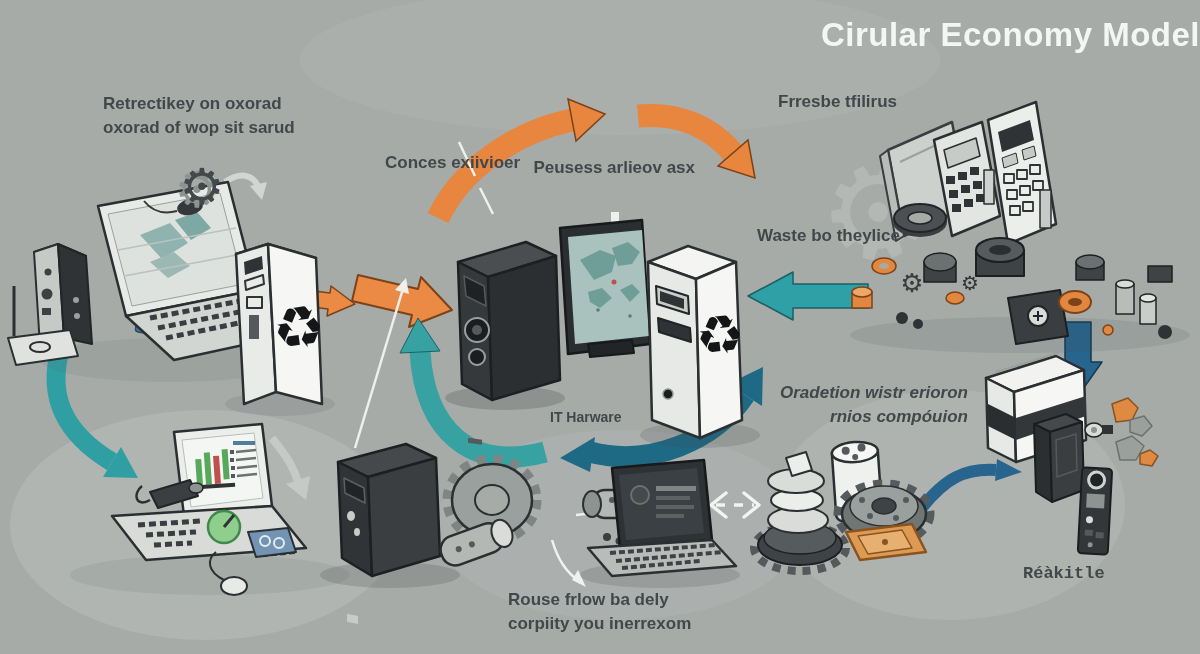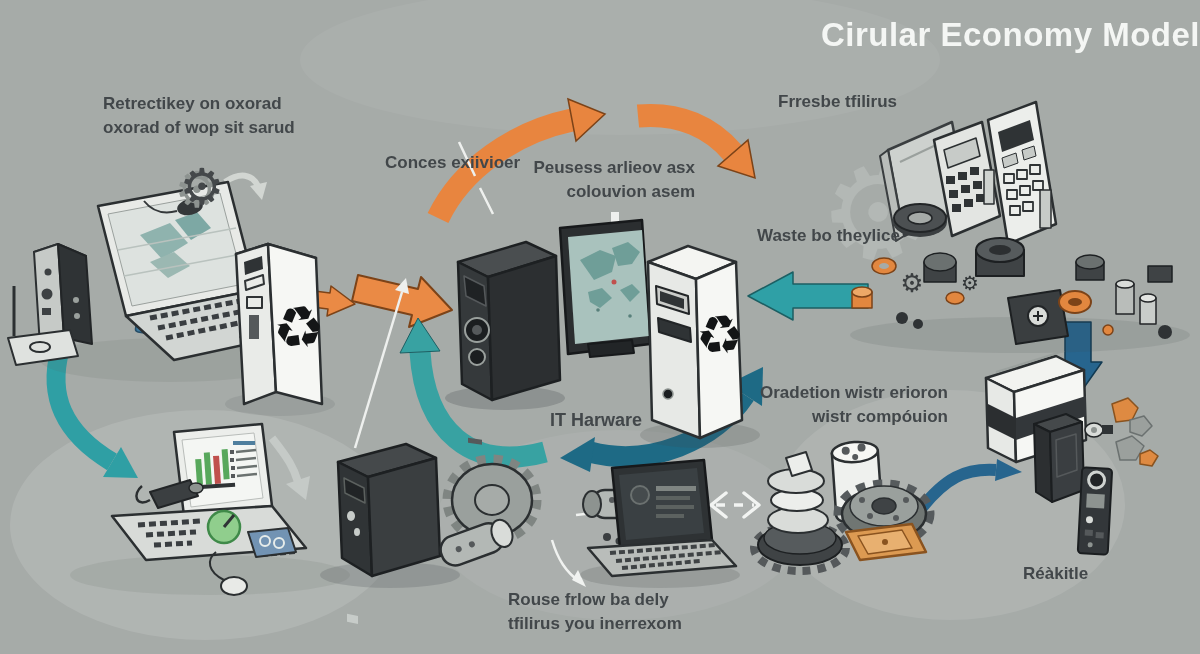--- a/index.html
+++ b/index.html
@@ -442,45 +442,44 @@
     <span>Retrectikey on oxorad</span>
     <span>oxorad of wop sit sarud</span>
   </div>
 
   <div class="label" style="left:385px;top:106px;margin-top:45px;">
     <span>Conces exiivioer</span>
   </div>
 
   <div class="label center" style="left:495px;top:156px;width:200px;">
     <span>Peusess arlieov asx</span>
-    <span>colouvion asem</span>
   </div>
 
   <div class="label" style="left:778px;top:90px;">
     <span>Frresbe tfilirus</span>
   </div>
 
   <div class="label" style="left:757px;top:224px;">
     <span>Waste bo theylice</span>
   </div>
 
   <div class="label center" style="left:222px;top:384px;width:180px;">
   </div>
 
-  <div class="label" style="left:550px;top:408px;font-size:18px;">
+  <div class="label" style="left:550px;top:408px;font-size:14px;">
     <span>IT Harware</span>
   </div>
 
-  <div class="label center" style="left:738px;top:381px;width:210px;">
+  <div class="label center" style="left:758px;top:381px;width:210px;font-style:italic;">
     <span>Oradetion wistr erioron</span>
-    <span>wistr compóuion</span>
+    <span>rnios compóuion</span>
   </div>
 
   <div class="label" style="left:508px;top:588px;">
     <span>Rouse frlow ba dely</span>
-    <span>tfilirus you inerrexom</span>
-  </div>
-
-  <div class="label" style="left:1023px;top:562px;">
+    <span>corpiity you inerrexom</span>
+  </div>
+
+  <div class="label" style="left:1023px;top:562px;font-family:Liberation Mono, monospace;">
     <span>Réàkitle</span>
   </div>
 
 </div>
 
 </body></html>

